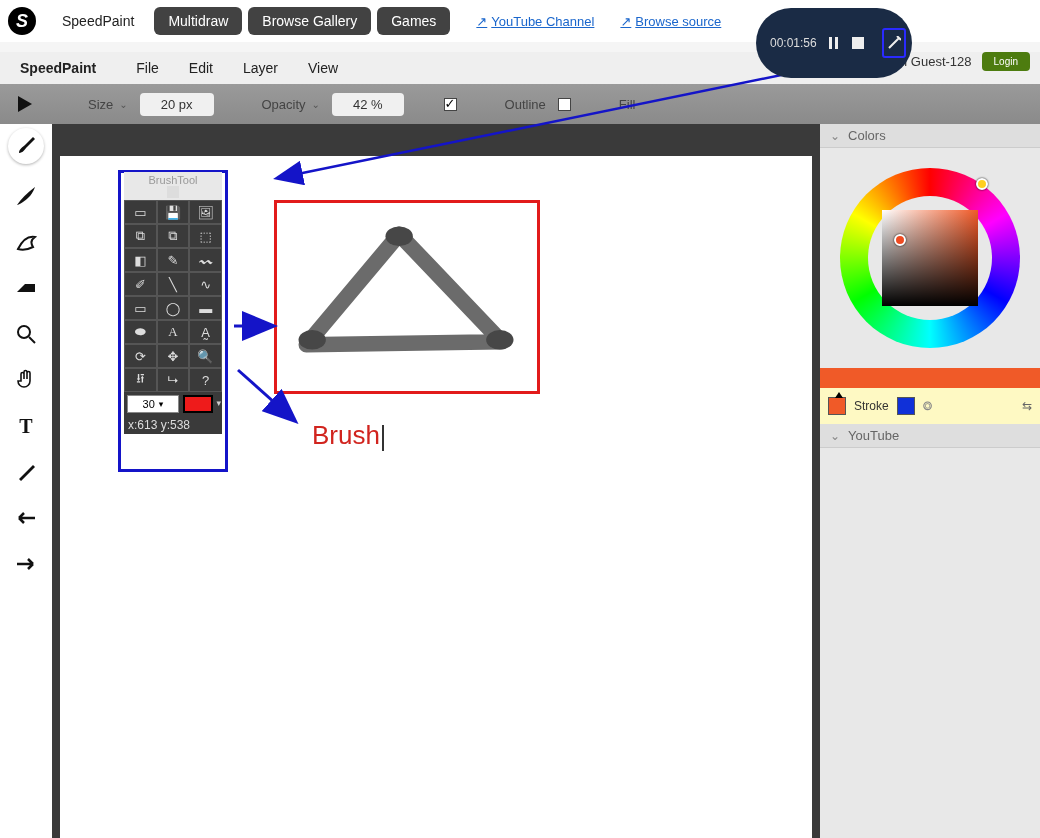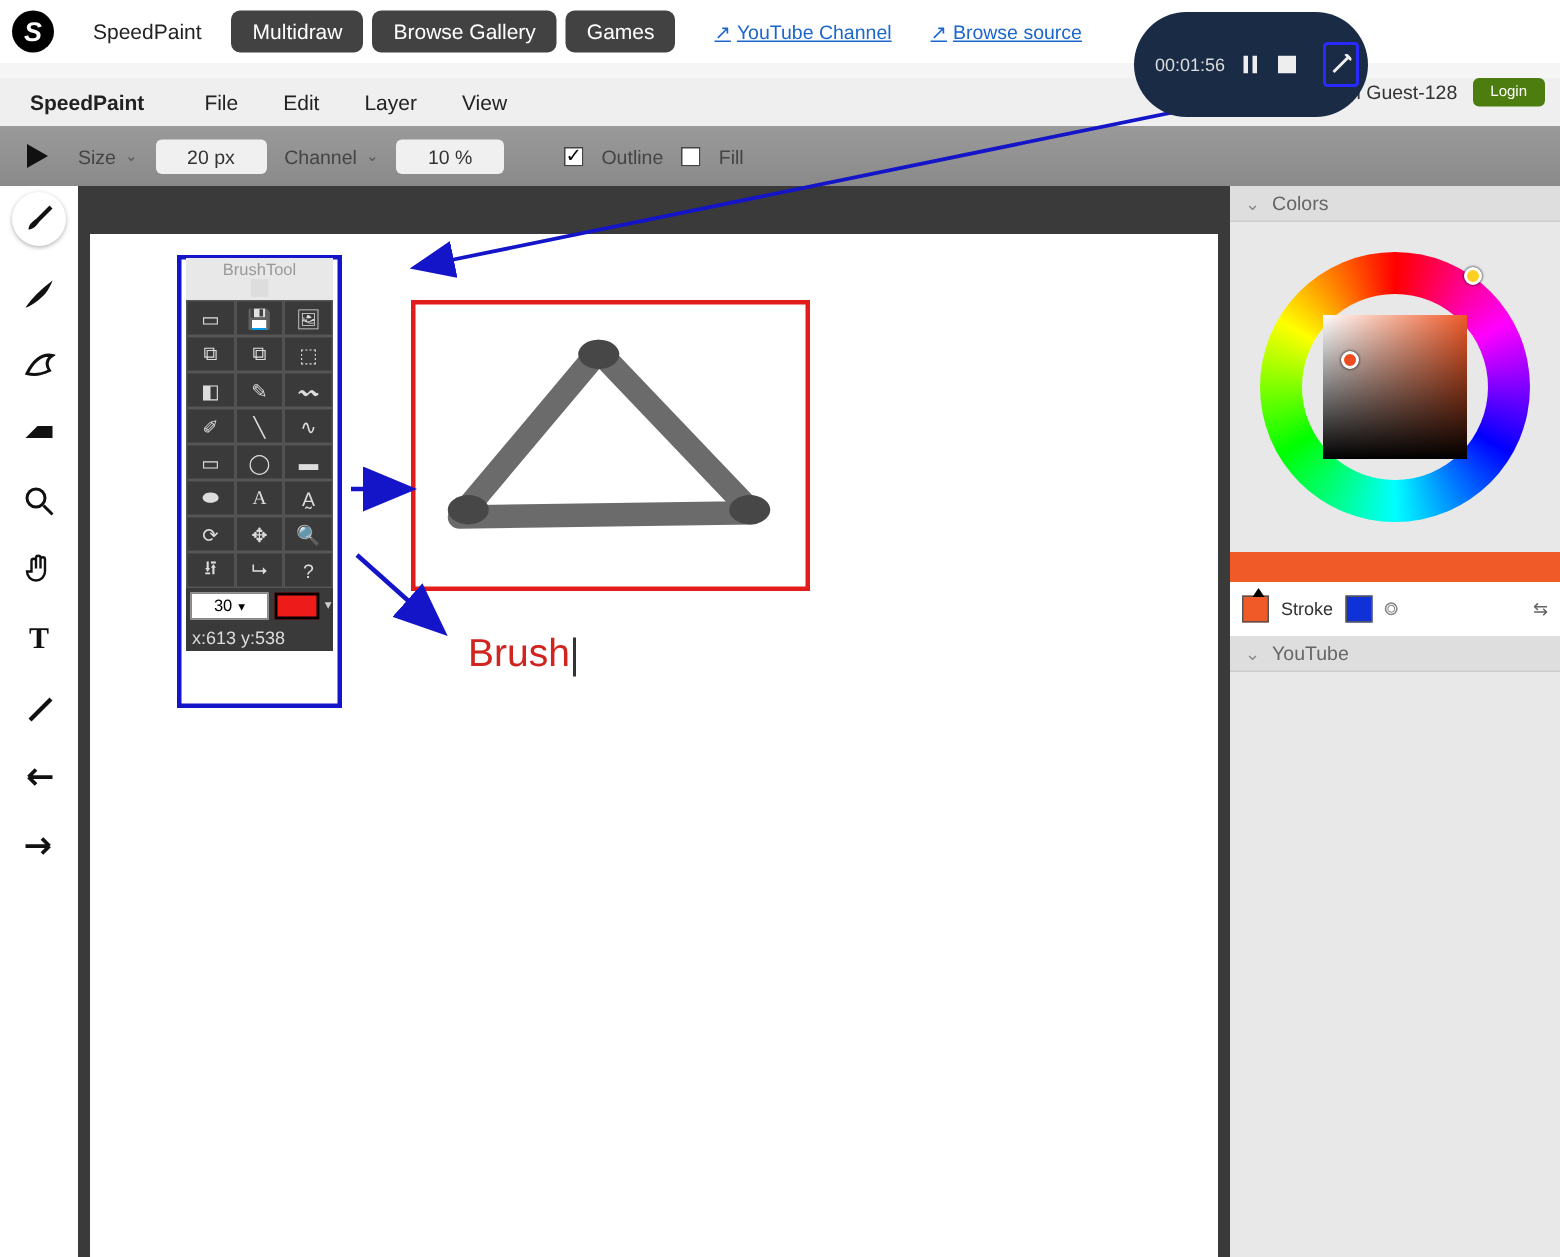--- a/index.html
+++ b/index.html
@@ -25,21 +25,21 @@
 .loginbtn { background:#4d7c0f; color:#fff; border-radius:4px; padding:4px 12px; font-size:10px; cursor:pointer;}
 
 
 .menubar { position:absolute; top:52px; left:0; right:0; height:32px; background:#efefef; display:flex; align-items:center; padding:0 20px; gap:30px; font-size:14px; color:#222;}
 .menubar .appname{ font-weight:bold; margin-right:10px;}
 .menubar .mitem{ cursor:pointer; }
 
 
 .optbar { position:absolute; top:84px; left:0; right:0; height:40px; background: linear-gradient(#9a9a9a,#8a8a8a); display:flex; align-items:center; padding:0 10px; gap:12px; font-size:13px; color:#333;}
 .play-tri { width:0;height:0;border-left:14px solid #111;border-top:8px solid transparent;border-bottom:8px solid transparent; margin:0 8px;}
-.opt-label{ color:#444; font-size:13px;}
+.opt-label{ color:#444; font-size:13px;margin-left:36px;}
 .opt-field{ background:#f0f0f0; border-radius:4px; padding:4px 21px; font-size:13px; color:#333;}
 .opt-arrow{ font-size:10px; color:#555; margin-left:-6px;}
 .chk { width:13px; height:13px; border:1px solid #444; background:#fff; position:relative; display:inline-block; vertical-align:middle;}
 .chk.checked::after{ content:"✓"; position:absolute; left:0; top:-3px; font-size:13px; color:#000;}
 
 
 .toolrail { position:absolute; top:124px; left:0; width:52px; bottom:0; background:#fff; border-top-right-radius:0; display:flex; flex-direction:column; align-items:center; padding-top:4px; gap:18px;}
 .railbtn { width:36px; height:28px; display:flex; align-items:center; justify-content:center; color:#111; cursor:pointer;}
 .railbtn.circle { width:36px; height:36px; border-radius:50%; background:#fff; box-shadow:0 1px 3px rgba(0,0,0,.3);}
 
@@ -77,21 +77,21 @@
 .rp-head { background:#dedede; font-size:13px; color:#666; padding:4px 10px; display:flex; align-items:center; gap:8px; border-bottom:1px solid #ccc;}
 .rp-head .chev{ font-size:12px; color:#888;}
 .colorwheel { height:220px; position:relative; background:#e8e8e8; display:flex; align-items:center; justify-content:center;}
 .huewheel { width:180px; height:180px; border-radius:50%; background: conic-gradient(red,magenta,blue,cyan,lime,yellow,red); position:relative;}
 .hueinner { position:absolute; inset:28px; border-radius:50%; background:#e8e8e8;}
 .svbox { position:absolute; top:50%; left:50%; width:96px; height:96px; transform:translate(-50%,-50%); background: linear-gradient(to bottom, rgba(0,0,0,0), #000), linear-gradient(to right, #fff, #f05a28);}
 .svdot, .huedot { width:12px;height:12px;border:2px solid #fff; border-radius:50%; background:#ef4b21; position:absolute; box-shadow:0 0 2px #000;}
 .huedot{ top:10px; right:32px; background:#ffcf1f;}
 .svdot{ top:24px; left:12px;}
 .swatchbar{ height:20px; background:#f05a28;}
-.strokebar{ height:36px; background:#ffffff; display:flex; align-items:center; padding:0 8px; gap:8px; font-size:12px; color:#333;}
+.strokebar{ height:36px; background:#fef9c3; display:flex; align-items:center; padding:0 8px; gap:8px; font-size:12px; color:#333;}
 .swatch-sm{ width:18px;height:18px; display:inline-block;}
 .swatch-or{ background:#f05a28; border:1px solid #555; position:relative;}
 .swatch-or::before{content:""; position:absolute; top:-6px; left:6px; width:0;height:0;border-left:4px solid transparent;border-right:4px solid transparent;border-bottom:6px solid #000;}
 .swatch-bl{ background:#1030d8; border:1px solid #555;}
 .righticons{ margin-left:auto; display:flex; gap:10px; color:#666;}
 </style>
 </head>
 <body>
 
 <div class="topnav">
@@ -141,23 +141,23 @@
   <span class="mitem">Edit</span>
   <span class="mitem">Layer</span>
   <span class="mitem">View</span>
 </div>
 
 <div class="optbar">
   <div class="play-tri"></div>
   <span class="opt-label">Size</span>
     <span class="opt-arrow">⌄</span>
   <span class="opt-field">20 px</span>
-  <span class="opt-label">Channel</span>
+  <span class="opt-label">Opacity</span>
     <span class="opt-arrow">⌄</span>
-  <span class="opt-field">10 %</span>
+  <span class="opt-field">42 %</span>
   <span style="width:16px"></span>
   <span class="chk checked"></span>
   <span class="opt-label">Outline</span>
   <span class="chk"></span>
   <span class="opt-label">Fill</span>
 </div>
 
 <div class="toolrail">
   <div class="railbtn circle">
       <svg width="22" height="22">

